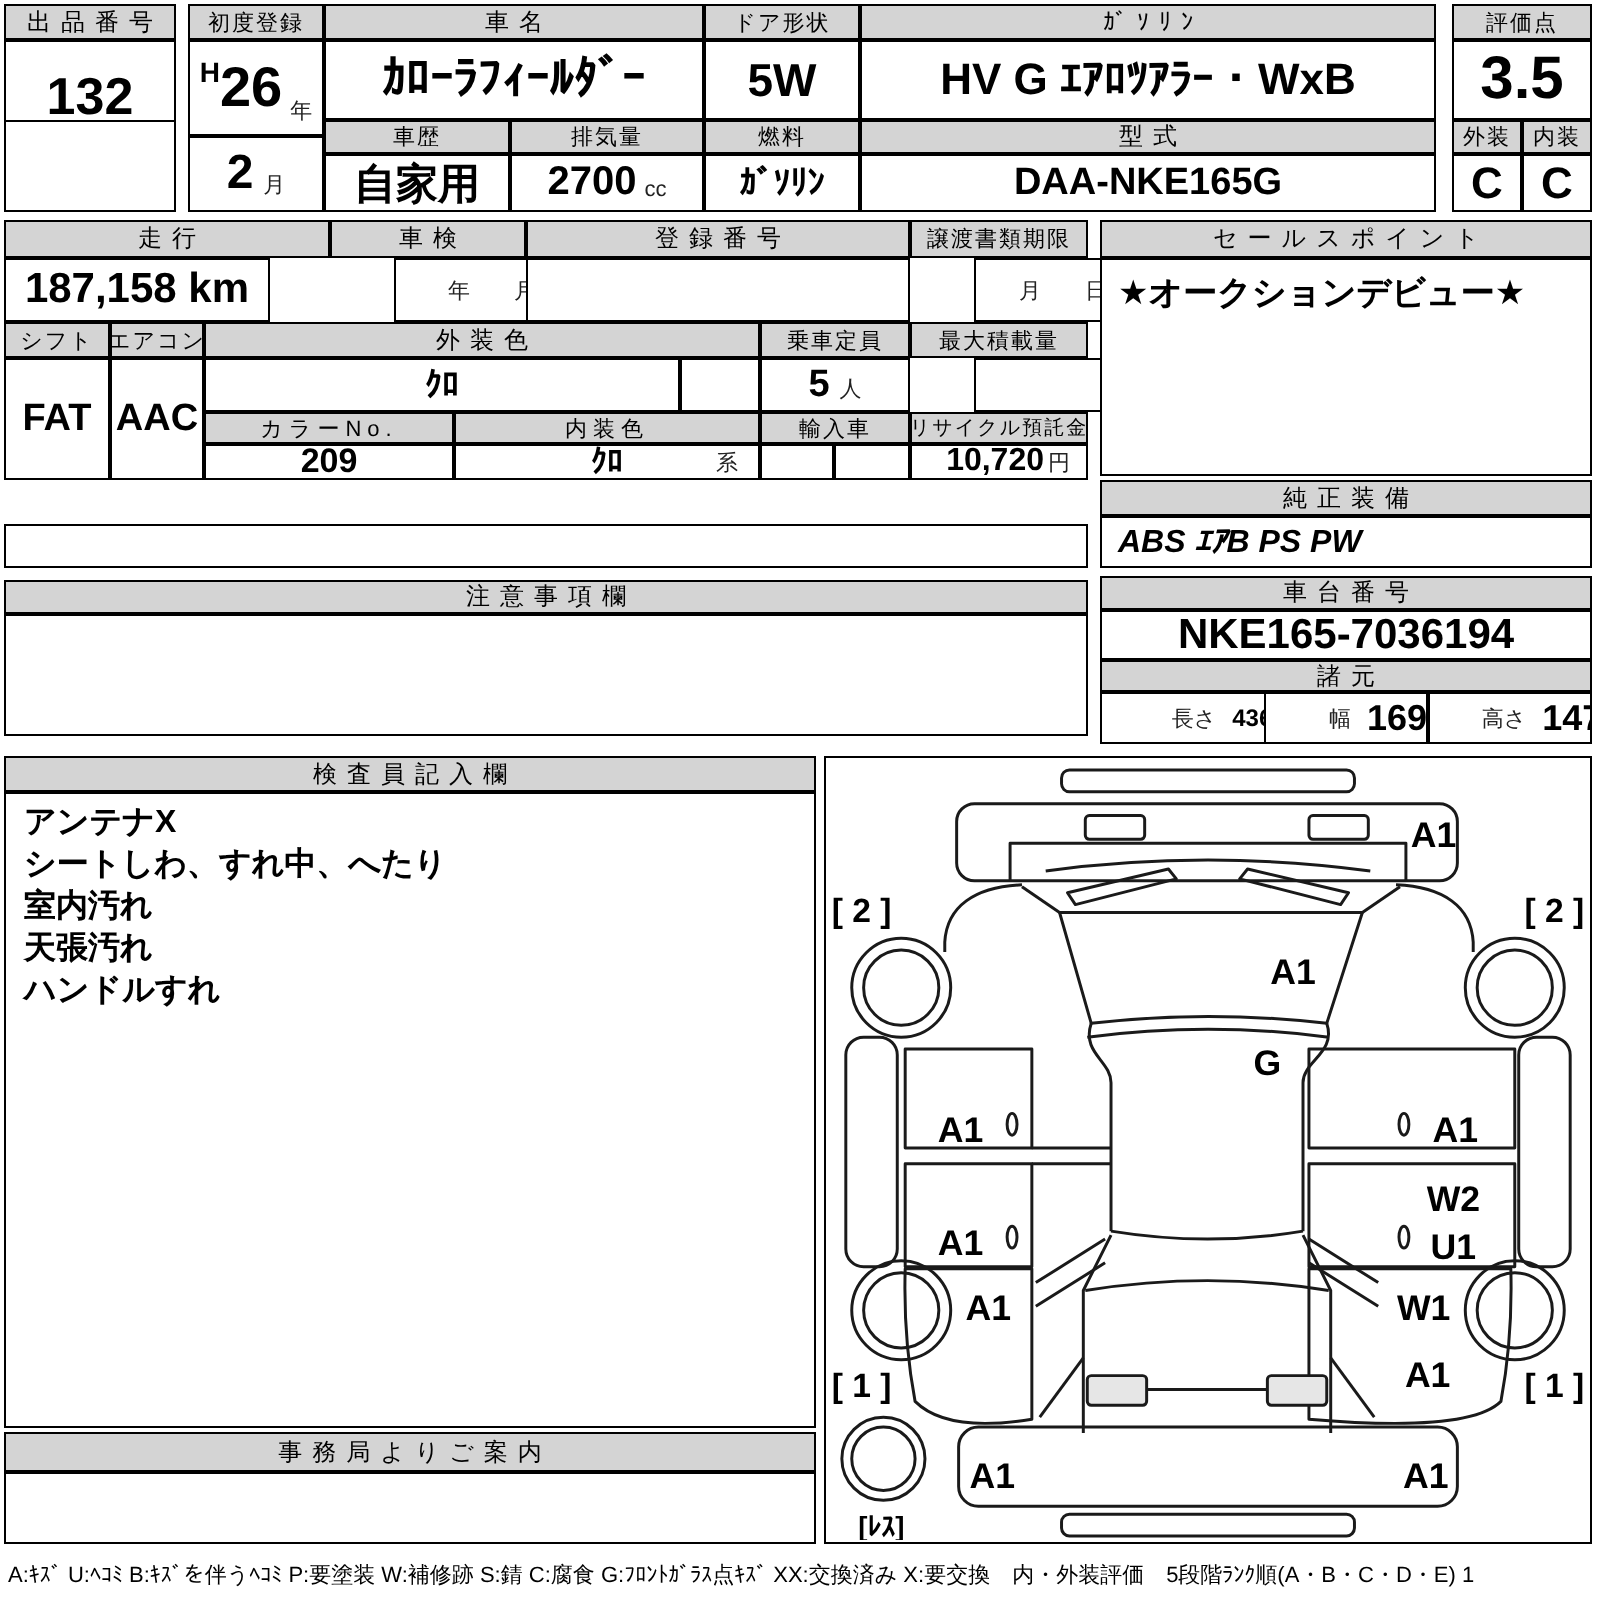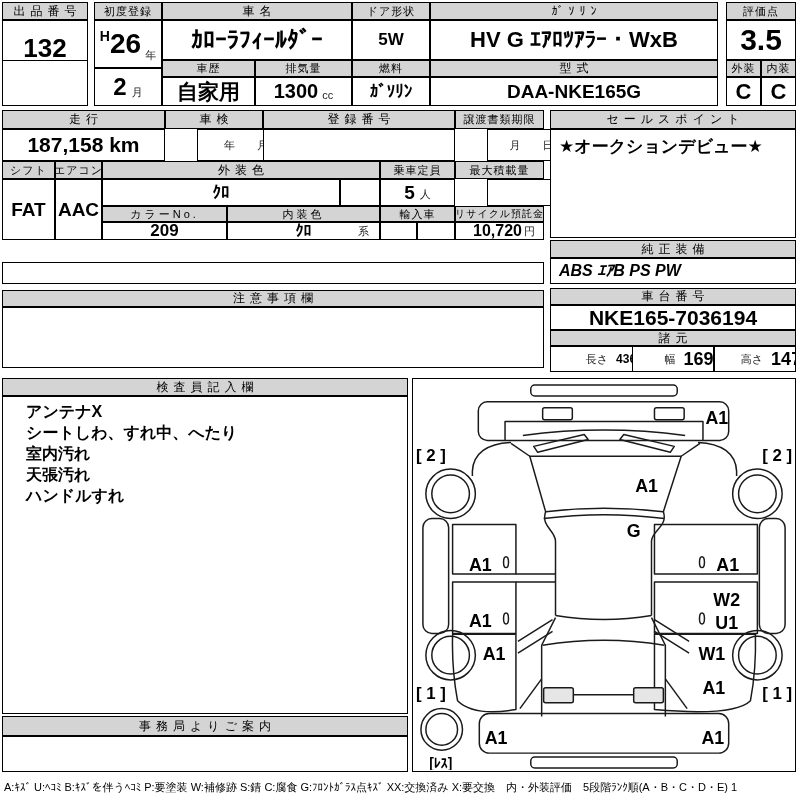--- a/index.html
+++ b/index.html
@@ -7,21 +7,21 @@
          font-family:"Liberation Sans","DejaVu Sans",sans-serif;color:#000;}
   .c{position:absolute;box-sizing:border-box;border:1.5px solid #000;background:#fff;
      display:flex;align-items:center;justify-content:center;white-space:nowrap;overflow:hidden;}
   .h{background:#d4d4d4;font-size:12px;font-weight:normal;letter-spacing:5px;text-indent:5px;}
   .hn{background:#d4d4d4;font-size:11px;font-weight:normal;letter-spacing:1px;}
   .v{font-weight:bold;}
   .left{justify-content:flex-start;padding-left:8px;font-style:italic;}
   .right{justify-content:flex-end;padding-right:8px;}
   .topleft{align-items:flex-start;justify-content:flex-start;padding:5px 8px;}
   .plain{font-weight:normal;font-size:11px;color:#222;margin-left:32px;}
-  .notes{flex-direction:column;align-items:flex-start;justify-content:flex-start;padding:4px 23px;}
+  .notes{flex-direction:column;align-items:flex-start;justify-content:flex-start;padding:4px 9px;}
   .notes div{font-weight:bold;font-size:16px;line-height:21px;}
   #legend{position:absolute;left:4px;top:780px;width:792px;font-size:11px;letter-spacing:0;
           white-space:nowrap;font-weight:normal;}
   svg text{font-family:"Liberation Sans","DejaVu Sans",sans-serif;font-weight:bold;
            text-anchor:middle;fill:#000;}
   .mk{font-size:18px;} .bk{font-size:17px;} .sp{font-size:14px;}
 </style>
 </head>
 <body>
 
@@ -38,48 +38,48 @@
       <span class="plain" style="align-self:flex-end;margin:0 0 4px 4px">年</span>
   </div>
   <div class="c v" style="left:94px;top:68px;width:68px;height:38px">
     <span style="font-size:24px">2</span>
       <span class="plain" style="align-self:flex-end;margin:0 0 5px 5px">月</span>
   </div>
 
   <div class="c h" style="left:162px;top:2px;width:190px;height:18px">車名</div>
   <div class="c v" style="left:162px;top:20px;width:190px;height:40px;font-size:24px">ｶﾛｰﾗﾌｨｰﾙﾀﾞｰ</div>
   <div class="c hn" style="left:352px;top:2px;width:78px;height:18px">ドア形状</div>
-  <div class="c v" style="left:352px;top:20px;width:78px;height:40px;font-size:17px">5W</div>
+  <div class="c v" style="left:352px;top:20px;width:78px;height:40px;font-size:23px">5W</div>
   <div class="c h" style="left:430px;top:2px;width:288px;height:18px">ｶﾞｿﾘﾝ</div>
   <div class="c v" style="left:430px;top:20px;width:288px;height:40px;font-size:22px">HV G ｴｱﾛﾂｱﾗｰ・WxB</div>
 
   <div class="c hn" style="left:726px;top:2px;width:70px;height:18px">評価点</div>
   <div class="c v" style="left:726px;top:20px;width:70px;height:40px;font-size:30px">3.5</div>
   <div class="c hn" style="left:726px;top:60px;width:35px;height:17px">外装</div>
   <div class="c hn" style="left:761px;top:60px;width:35px;height:17px">内装</div>
   <div class="c v" style="left:726px;top:77px;width:35px;height:29px;font-size:22px">C</div>
   <div class="c v" style="left:761px;top:77px;width:35px;height:29px;font-size:22px">C</div>
 
   <div class="c hn" style="left:162px;top:60px;width:93px;height:17px">車歴</div>
   <div class="c hn" style="left:255px;top:60px;width:97px;height:17px">排気量</div>
   <div class="c hn" style="left:352px;top:60px;width:78px;height:17px">燃料</div>
   <div class="c h" style="left:430px;top:60px;width:288px;height:17px">型式</div>
   <div class="c v" style="left:162px;top:77px;width:93px;height:29px;font-size:21px">自家用</div>
   <div class="c v" style="left:255px;top:77px;width:97px;height:29px">
-    <span style="font-size:20px">1300</span>
+    <span style="font-size:20px">2700</span>
       <span class="plain" style="align-self:flex-end;margin:0 0 4px 4px">cc</span>
   </div>
   <div class="c v" style="left:352px;top:77px;width:78px;height:29px;font-size:17px">ｶﾞｿﾘﾝ</div>
   <div class="c v" style="left:430px;top:77px;width:288px;height:29px;font-size:19px">DAA-NKE165G</div>
 
   <div class="c h" style="left:2px;top:110px;width:163px;height:19px">走行</div>
   <div class="c h" style="left:165px;top:110px;width:98px;height:19px">車検</div>
   <div class="c h" style="left:263px;top:110px;width:192px;height:19px">登録番号</div>
   <div class="c hn" style="left:455px;top:110px;width:89px;height:19px">譲渡書類期限</div>
-  <div class="c v" style="left:2px;top:129px;width:163px;height:32px;font-size:21px">187,158 km</div>
+  <div class="c v" style="left:2px;top:129px;width:133px;height:32px;font-size:21px">187,158 km</div>
   <div class="c plain" style="left:165px;top:129px;width:98px;height:32px">年　　月</div>
   <div class="c" style="left:263px;top:129px;width:192px;height:32px"></div>
   <div class="c plain" style="left:455px;top:129px;width:89px;height:32px">月　　日</div>
 
   <div class="c hn" style="left:2px;top:161px;width:53px;height:18px">シフト</div>
   <div class="c hn" style="left:55px;top:161px;width:47px;height:18px">エアコン</div>
   <div class="c h" style="left:102px;top:161px;width:278px;height:18px">外装色</div>
   <div class="c hn" style="left:380px;top:161px;width:75px;height:18px">乗車定員</div>
   <div class="c hn" style="left:455px;top:161px;width:89px;height:18px">最大積載量</div>
 

